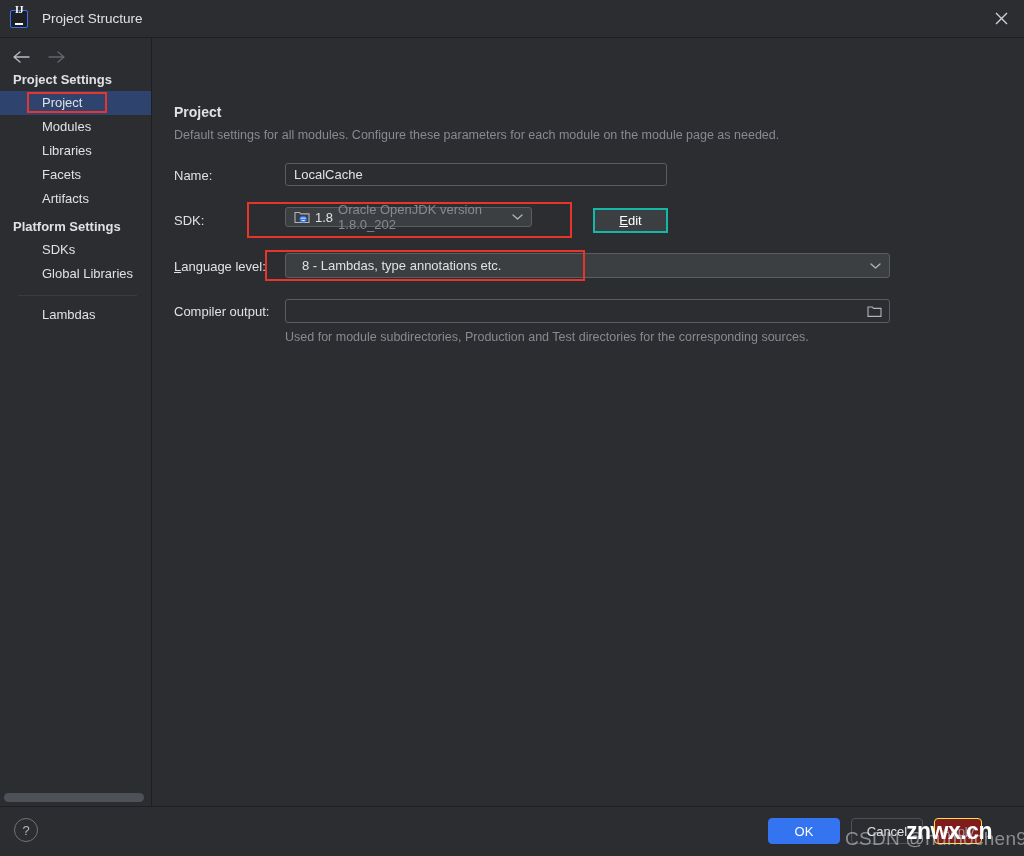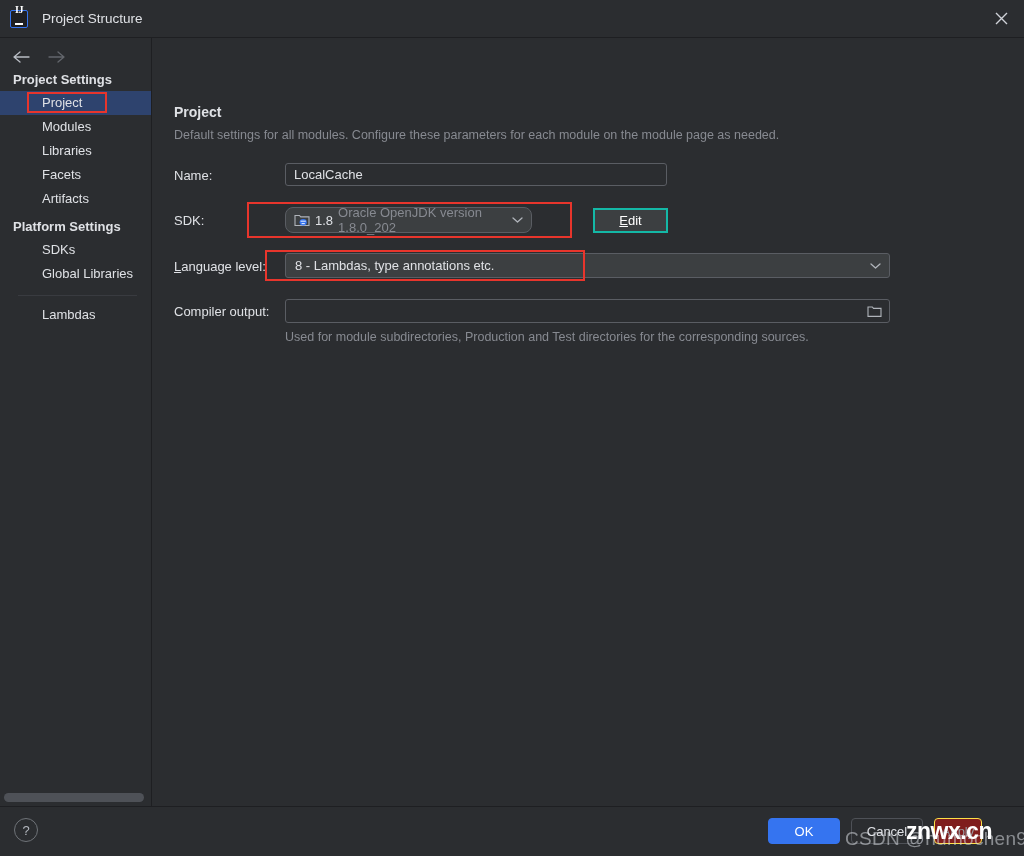--- a/index.html
+++ b/index.html
@@ -437,21 +437,21 @@
     <div class="page-title">Project</div>
     <div class="page-desc">Default settings for all modules. Configure these parameters for each module on the module page as needed.</div>
 
     <div class="row-label" style="left:22px; top:130px;">Name:</div>
     <div class="textfield" style="left:133px; top:125px; width:382px; height:23px;">
       <span>LocalCache</span>
     </div>
 
     <div class="row-label" style="left:22px; top:175px;">SDK:</div>
 
-    <div class="combo" style="left:133px; top:169px; width:247px; height:26px;border-radius:8px;">
+    <div class="combo" style="left:133px; top:169px; width:247px; height:20px;">
       <span class="sdk-icon">
         <svg width="16" height="14" viewBox="0 0 16 14">
           <path d="M1 2.5 h4.5 l1.2 1.4 H15 v8.6 H1 Z" fill="none" stroke="#b0b4ba" stroke-width="1.1"></path>
           <ellipse cx="9.2" cy="9.2" rx="3.6" ry="3.2" fill="#3574f0"></ellipse>
           <path d="M6.6 8.2 h5.2 M7.6 10.6 h3.2" stroke="#ffffff" stroke-width="0.9"></path>
         </svg>
       </span>
       <span class="sdk-ver">1.8</span>
       <span class="sdk-name">Oracle OpenJDK version 1.8.0_202</span>
       <span class="chev">
@@ -463,21 +463,21 @@
 
     <div class="btn" style="left:441px; top:170px; width:75px; height:25px;">
       <span><span class="mnemonic">E</span><span>dit</span></span>
     </div>
 
     <div class="row-label" style="left:22px; top:221px;">
       <span class="mnemonic">L</span><span>anguage level:</span>
     </div>
 
     <div class="combo" style="left:133px; top:215px; width:605px; height:25px;">
-      <span style="margin-left:9px;">8 - Lambdas, type annotations etc.</span>
+      <span style="margin-left:16px;">8 - Lambdas, type annotations etc.</span>
       <span class="chev">
         <svg width="11" height="7" viewBox="0 0 11 7">
           <path d="M1 1.5 L5.5 5.5 L10 1.5" stroke="#b0b4ba" stroke-width="1.3" fill="none" stroke-linecap="round" stroke-linejoin="round"></path>
         </svg>
       </span>
     </div>
 
     <div class="row-label" style="left:22px; top:266px;">Compiler output:</div>
 
     <div class="textfield" style="left:133px; top:261px; width:605px; height:24px;">

